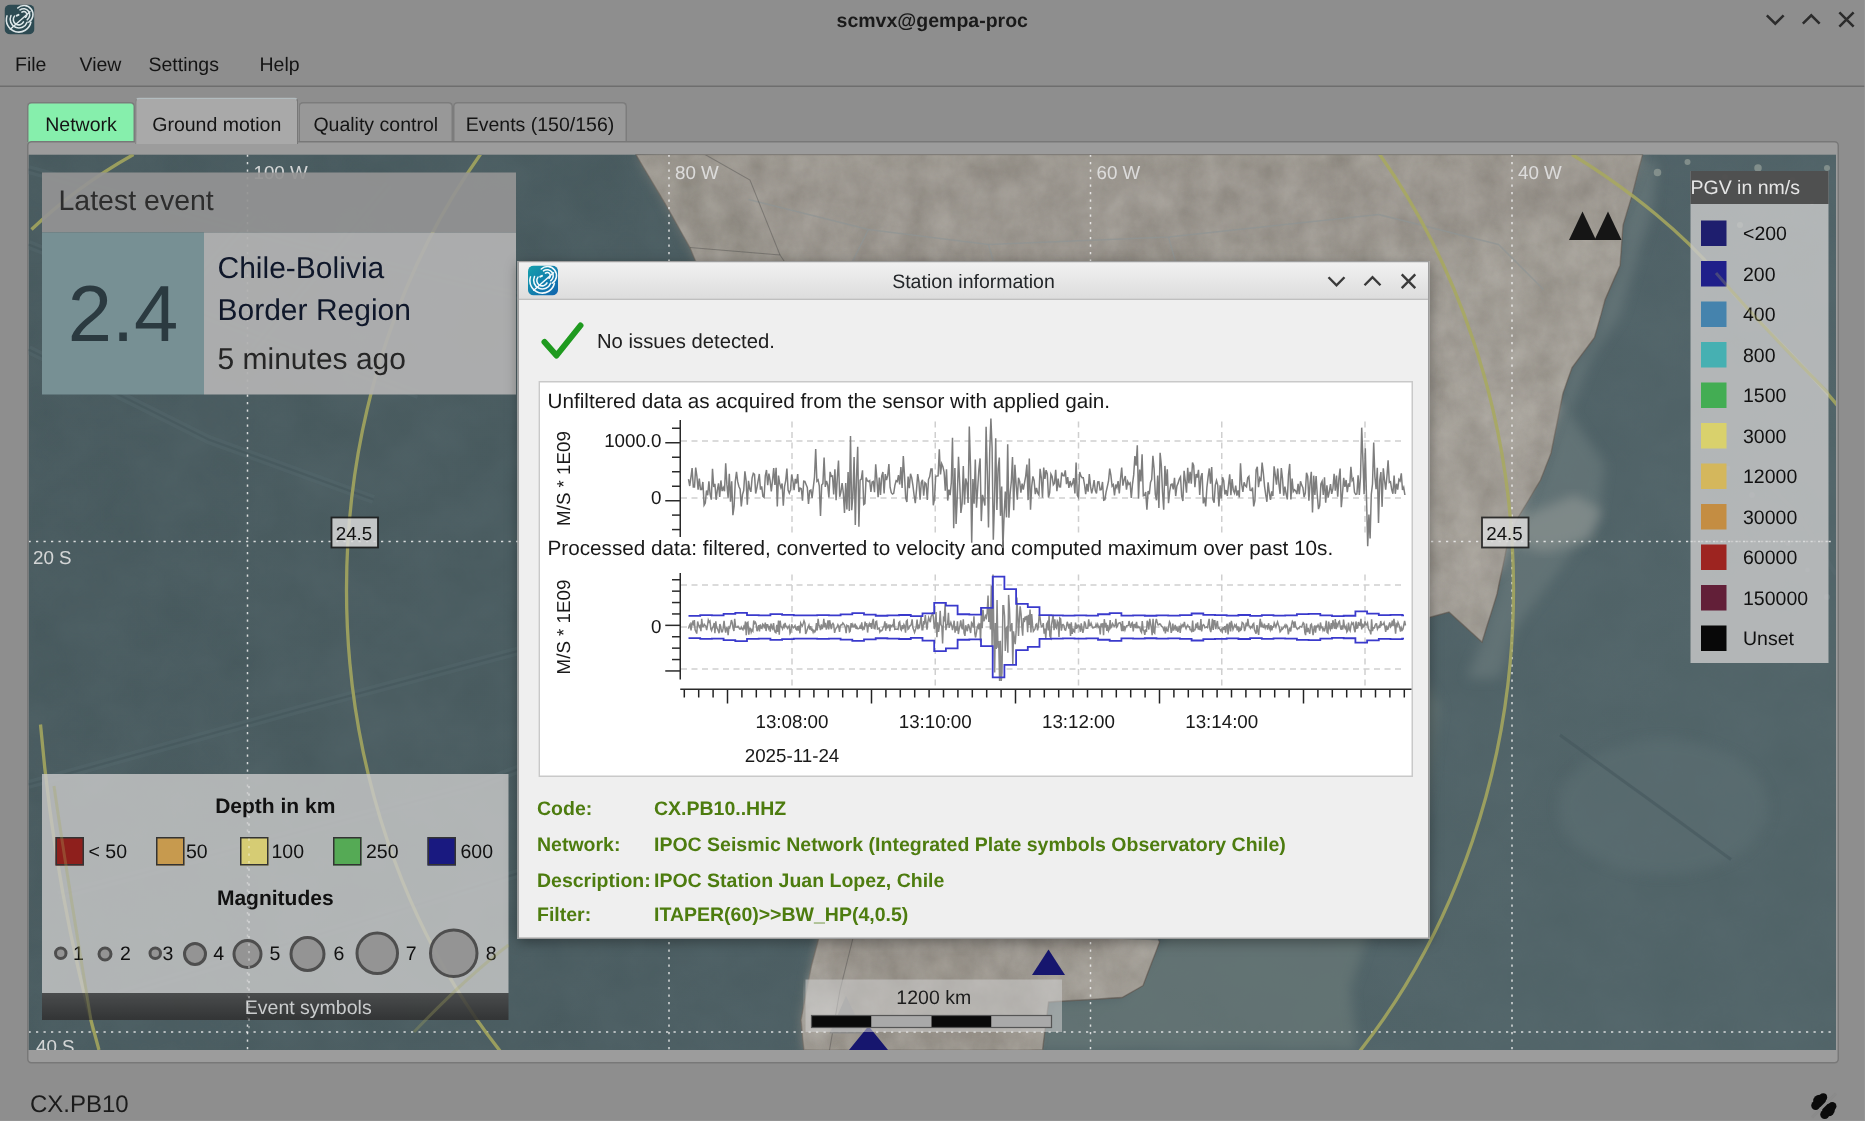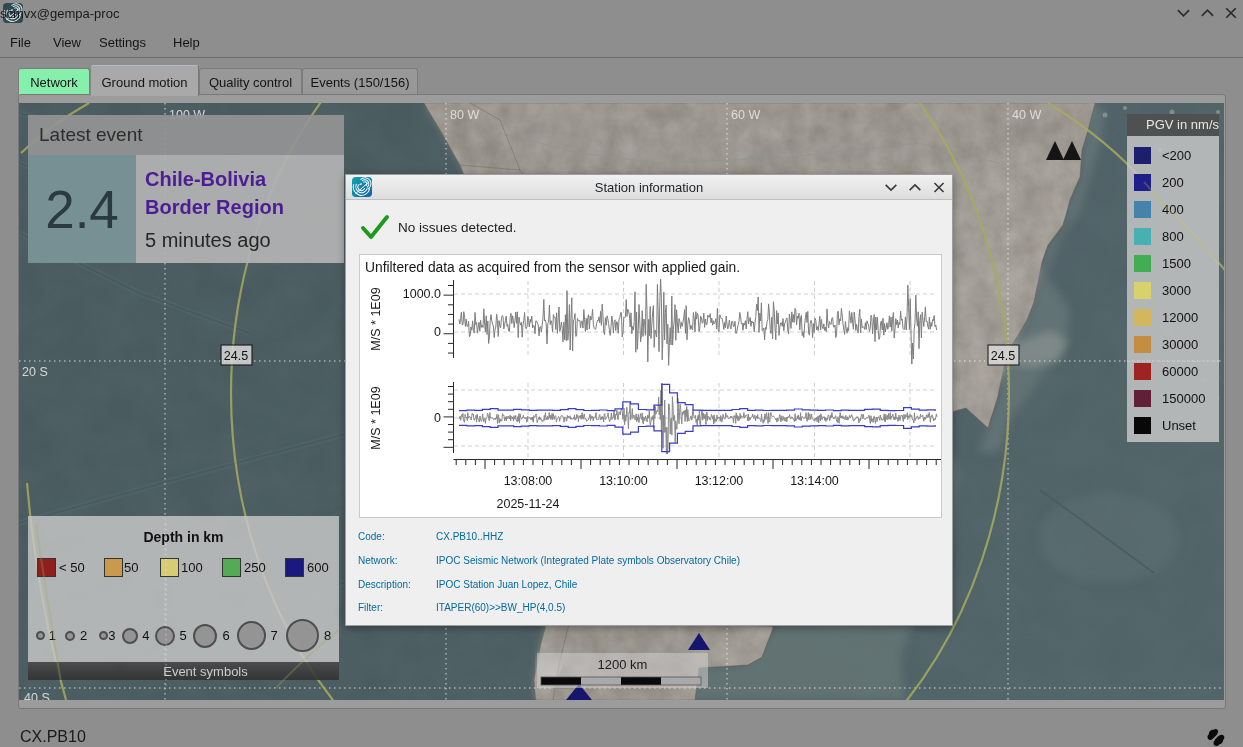--- a/index.html
+++ b/index.html
@@ -1,18 +1,18 @@
 <!DOCTYPE html>
 <html><head><meta charset="utf-8"><style>
 * { margin:0; padding:0; box-sizing:border-box; }
 html,body { width:1243px; height:747px; overflow:hidden; }
 body { font-family:"Liberation Sans", sans-serif; background:#8e8e8e; position:relative; }
 .abs { position:absolute; }
 #titlebar { left:0; top:0; width:1243px; height:27px; }
-#apptitle { width:100%; top:6px; font-size:13px; color:#1a1a1a; }
+#apptitle { width:100%; text-align:center; top:6px; font-size:13px; color:#1a1a1a;font-weight:bold; }
 #menubar  { left:0; top:27px; width:1243px; height:33px; }
 .menuitem { position:absolute; top:8px; font-size:13px; color:#141414; }
 #tabrow { left:0; top:60px; width:1243px; height:35px; }
 .tab { position:absolute; top:8px; height:27px; font-size:13px; color:#141414;
        text-align:center; border:1px solid #7c7c7c; border-bottom:none;
        border-radius:3px 3px 0 0; padding-top:6px; background:#989898; }
 .tab.sel { top:5px; height:31px; background:#a9a9a9; padding-top:9px; z-index:3;
        border-color:#b2bcbf #787878 transparent #888; }
 #frame { left:18px; top:94px; width:1208px; height:615px; border:1px solid #787878;
          border-radius:3px; background:#9c9c9c; z-index:1; }
@@ -21,64 +21,64 @@
 #latest { left:28px; top:115px; width:316px; height:148px; z-index:2; font-size:0; }
 #latest .hdr { position:absolute; left:0; top:0; width:316px; height:40px;
   background:rgba(147,147,147,0.93); }
 #latest .hdr span { position:absolute; left:11px; top:9px; font-size:19px; color:#2d2d2d; }
 #latest .mag { position:absolute; left:0; top:40px; width:108px; height:108px;
   background:rgba(121,146,150,0.97); }
 #latest .mag span { position:absolute; width:100%; text-align:center; top:24px;
   font-size:53px; color:#2b3a40; }
 #latest .rest { position:absolute; left:108px; top:40px; width:208px; height:108px;
   background:rgba(177,177,177,0.94); }
-#latest .reg { position:absolute; left:9px; top:11px; font-size:20px; font-weight:bold;
-  color:#4c1d95; line-height:27.5px; }
+#latest .reg { position:absolute; left:9px; top:11px; font-size:20px; font-weight:normal;
+  color:#0f172a; line-height:27.5px; }
 #latest .ago { position:absolute; left:9px; top:74px; font-size:20px; color:#262626; }
 
 #depthleg { left:28px; top:516px; width:311px; height:164px; z-index:2; }
 #depthleg .body { position:absolute; left:0; top:0; width:311px; height:146px;
   background:rgba(200,200,200,0.82); }
 #depthleg .foot { position:absolute; left:0; top:146px; width:311px; height:18px;
   background:linear-gradient(#4a4a4a,#303030); opacity:0.88; }
 #depthleg .foot span { position:absolute; width:100%; text-align:center; top:2px;
   font-size:13px; color:#dcdcdc;padding-left:44px; }
 #depthleg h4 { position:absolute; width:100%; text-align:center; font-size:14px; color:#111; }
 .dsq { position:absolute; width:19px; height:19px; border:1px solid #333; }
 .dlb { position:absolute; font-size:13px; color:#111; top:568px; }
 #depthleg .mg { position:absolute; border-radius:50%; background:rgba(145,145,145,0.9);
   border:2px solid #4e4e4e; }
 .mlb { position:absolute; font-size:13px; color:#111; }
 
 #pgv { left:1127px; top:114px; width:92px; height:328px; z-index:2;
   background:rgba(200,200,200,0.82); }
 #pgv .hdr { position:absolute; left:0; top:0; width:92px; height:22px;
   background:rgba(62,62,62,0.85); }
-#pgv .hdr span { position:absolute; width:100%; text-align:right; top:3px;
+#pgv .hdr span { position:absolute; width:100%; text-align:left; top:3px;
   font-size:13px; color:#e6e6e6; }
 .psq { position:absolute; left:7px; width:17px; height:17px; }
 .plb { position:absolute; left:35px; font-size:13px; color:#111; }
 
 #scalebox { left:537px; top:653px; width:171px; height:35px; z-index:2;
   background:rgba(206,206,206,0.55); }
 #scalebox span { position:absolute; width:100%; text-align:center; top:4px;
   font-size:13px; color:#1c1c1c; }
 
 #dialog { left:345px; top:174px; width:608px; height:452px; z-index:5;
   background:#efefef; border:1px solid #9e9e9e;
   box-shadow:0 2px 8px rgba(0,0,0,0.35); }
 #dtitle { position:absolute; left:0; top:0; width:606px; height:25px;
   background:linear-gradient(#f1f1f1,#dddddd); border-bottom:1px solid #bfbfbf; }
 #dtitle .t { position:absolute; width:100%; text-align:center; top:5px;
   font-size:13px; color:#232629; }
 #noiss { position:absolute; left:52px; top:45px; font-size:13.5px; color:#202020; }
 #chartbox { position:absolute; left:13px; top:79px; width:583px; height:264px;
   background:#ffffff; border:1px solid #c9c9c9; }
 .ctitle { position:absolute; font-size:13.8px; color:#191919; }
-.inforow { position:absolute; font-size:10px; color:#0369a1; }
+.inforow { position:absolute; font-size:13px; color:#4d7c0f;font-weight:bold; }
 </style>
 </head><body>
 <div id="titlebar" class="abs">
     <svg class="abs" style="left:3px;top:3px" width="20" height="20" viewBox="0 0 24 24">
       <rect width="24" height="24" rx="4.5" fill="#2d4a52"></rect>
       <g fill="none" stroke="#dde6e8" stroke-width="1.25" stroke-linecap="round">
         <path d="M2.0,9.1 A9.9,9.9 0 1 0 21.1,14.2"></path>
         <path d="M5.2,8.8 A7.0,7.0 0 1 0 18.1,14.2"></path>
         <path d="M8.0,9.3 A4.3,4.3 0 1 0 15.2,13.9"></path>
         <path d="M13.9,6.1 A2.5,2.5 0 0 1 16.8,10.2"></path>
@@ -265,20 +265,21 @@
     <div class="dsq" style="left:9px;top:42px;background:#8e1f1c"></div>
     <div class="dlb" style="left:31px;top:44px">&lt; 50</div>
     <div class="dsq" style="left:76px;top:42px;background:#c79a4e"></div>
     <div class="dlb" style="left:96px;top:44px">50</div>
     <div class="dsq" style="left:132px;top:42px;background:#d6cc74"></div>
     <div class="dlb" style="left:153px;top:44px">100</div>
     <div class="dsq" style="left:194px;top:42px;background:#55aa55"></div>
     <div class="dlb" style="left:216px;top:44px">250</div>
     <div class="dsq" style="left:257px;top:42px;background:#191980"></div>
     <div class="dlb" style="left:279px;top:44px">600</div>
+    <h4 style="top:74px">Magnitudes</h4>
     <div class="mg" style="left:8px;top:115px;width:9px;height:9px"></div>
     <div class="mlb" style="left:20.7px;top:112px">1</div>
     <div class="mg" style="left:37px;top:115px;width:10px;height:10px"></div>
     <div class="mlb" style="left:52px;top:112px">2</div>
     <div class="mg" style="left:71px;top:115px;width:9px;height:9px"></div>
     <div class="mlb" style="left:80.3px;top:112px">3</div>
     <div class="mg" style="left:94px;top:112px;width:16px;height:16px"></div>
     <div class="mlb" style="left:114.2px;top:112px">4</div>
     <div class="mg" style="left:127px;top:110px;width:20px;height:20px"></div>
     <div class="mlb" style="left:151.6px;top:112px">5</div>
@@ -356,20 +357,21 @@
       <path d="M9.68,9.84 L15,15.16 L20.32,9.84" fill="none" stroke="#3a3a3a" stroke-width="1.615"></path>
       <path d="M33.68,15.16 L39,9.84 L44.32,15.16" fill="none" stroke="#3a3a3a" stroke-width="1.615"></path>
       <path d="M58.478,7.978000000000001 L67.522,17.022 M58.478,17.022 L67.522,7.978000000000001" fill="none" stroke="#3a3a3a" stroke-width="1.615"></path>
     </svg>
     <svg class="abs" style="left:14px;top:38px" width="30" height="30" viewBox="0 0 30 30">
       <path d="M3,15 L11,24 L27,4" fill="none" stroke="#1f9a1f" stroke-width="4" stroke-linecap="round" stroke-linejoin="round"></path>
     </svg>
     <div id="noiss">No issues detected.</div>
     <div id="chartbox"></div>
     <div class="ctitle" style="left:19px;top:85px">Unfiltered data as acquired from the sensor with applied gain.</div>
+    <div class="ctitle" style="left:19px;top:183px">Processed data: filtered, converted to velocity and computed maximum over past 10s.</div>
     <svg class="abs" style="left:0;top:0" width="608" height="452" viewBox="0 0 608 452">
       <line x1="182" y1="106" x2="182" y2="182" stroke="#cfcfcf" stroke-width="1" stroke-dasharray="4 3"></line>
       <line x1="182" y1="208" x2="182" y2="283" stroke="#cfcfcf" stroke-width="1" stroke-dasharray="4 3"></line>
       <line x1="277.5" y1="106" x2="277.5" y2="182" stroke="#cfcfcf" stroke-width="1" stroke-dasharray="4 3"></line>
       <line x1="277.5" y1="208" x2="277.5" y2="283" stroke="#cfcfcf" stroke-width="1" stroke-dasharray="4 3"></line>
       <line x1="373" y1="106" x2="373" y2="182" stroke="#cfcfcf" stroke-width="1" stroke-dasharray="4 3"></line>
       <line x1="373" y1="208" x2="373" y2="283" stroke="#cfcfcf" stroke-width="1" stroke-dasharray="4 3"></line>
       <line x1="468.5" y1="106" x2="468.5" y2="182" stroke="#cfcfcf" stroke-width="1" stroke-dasharray="4 3"></line>
       <line x1="468.5" y1="208" x2="468.5" y2="283" stroke="#cfcfcf" stroke-width="1" stroke-dasharray="4 3"></line>
       <line x1="564" y1="106" x2="564" y2="182" stroke="#cfcfcf" stroke-width="1" stroke-dasharray="4 3"></line>

